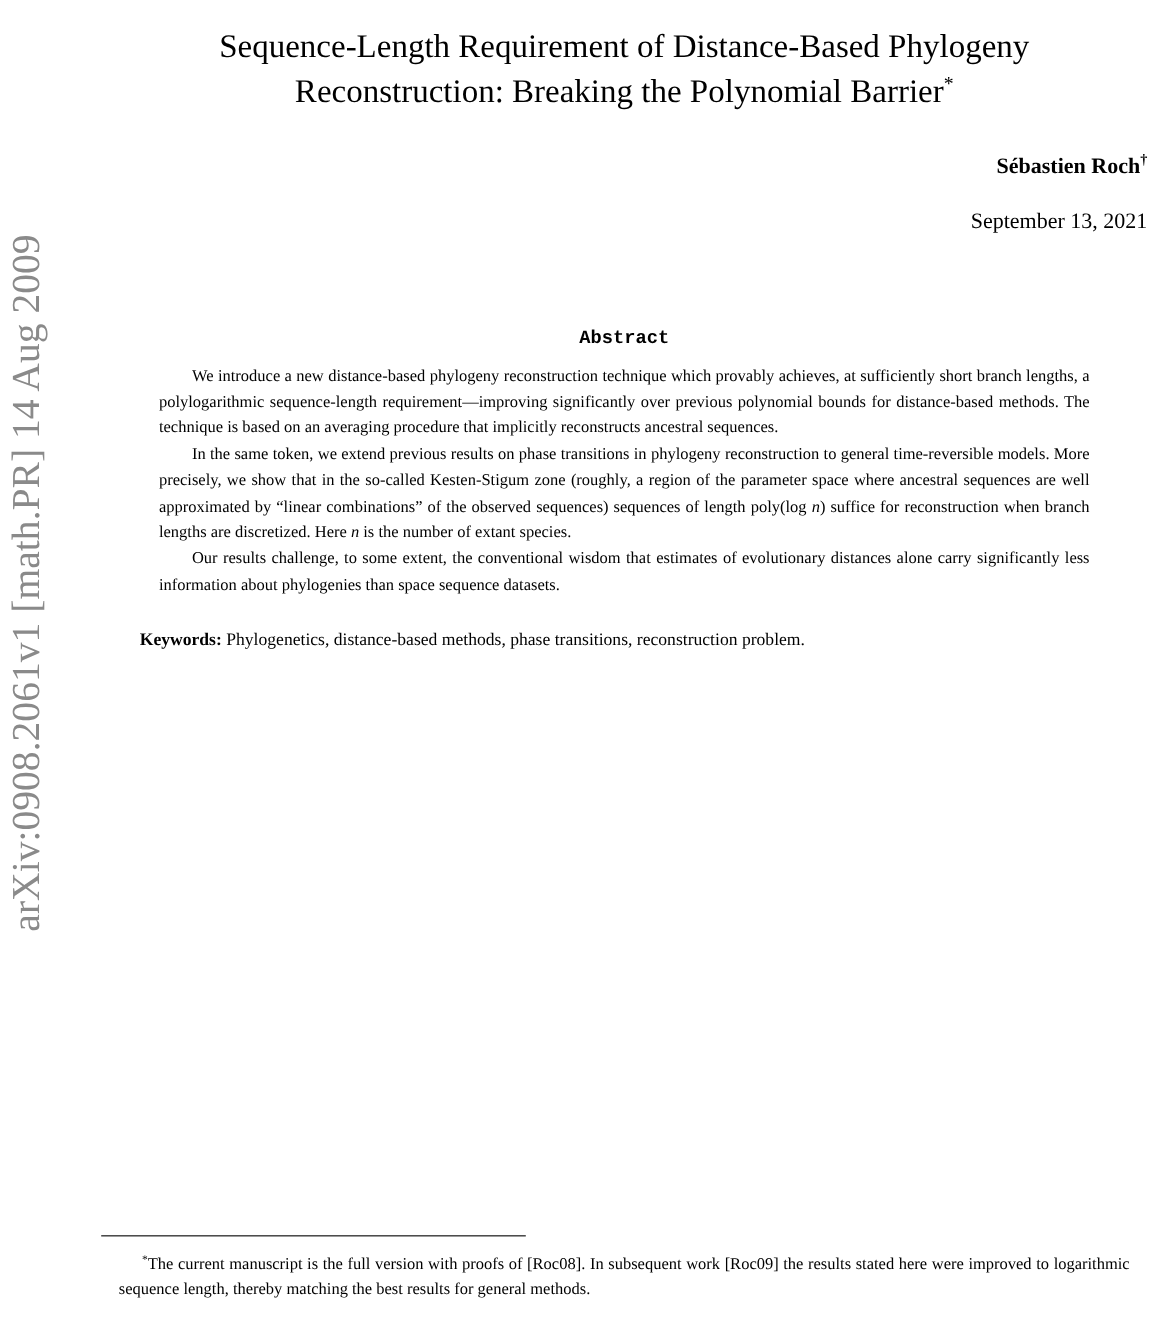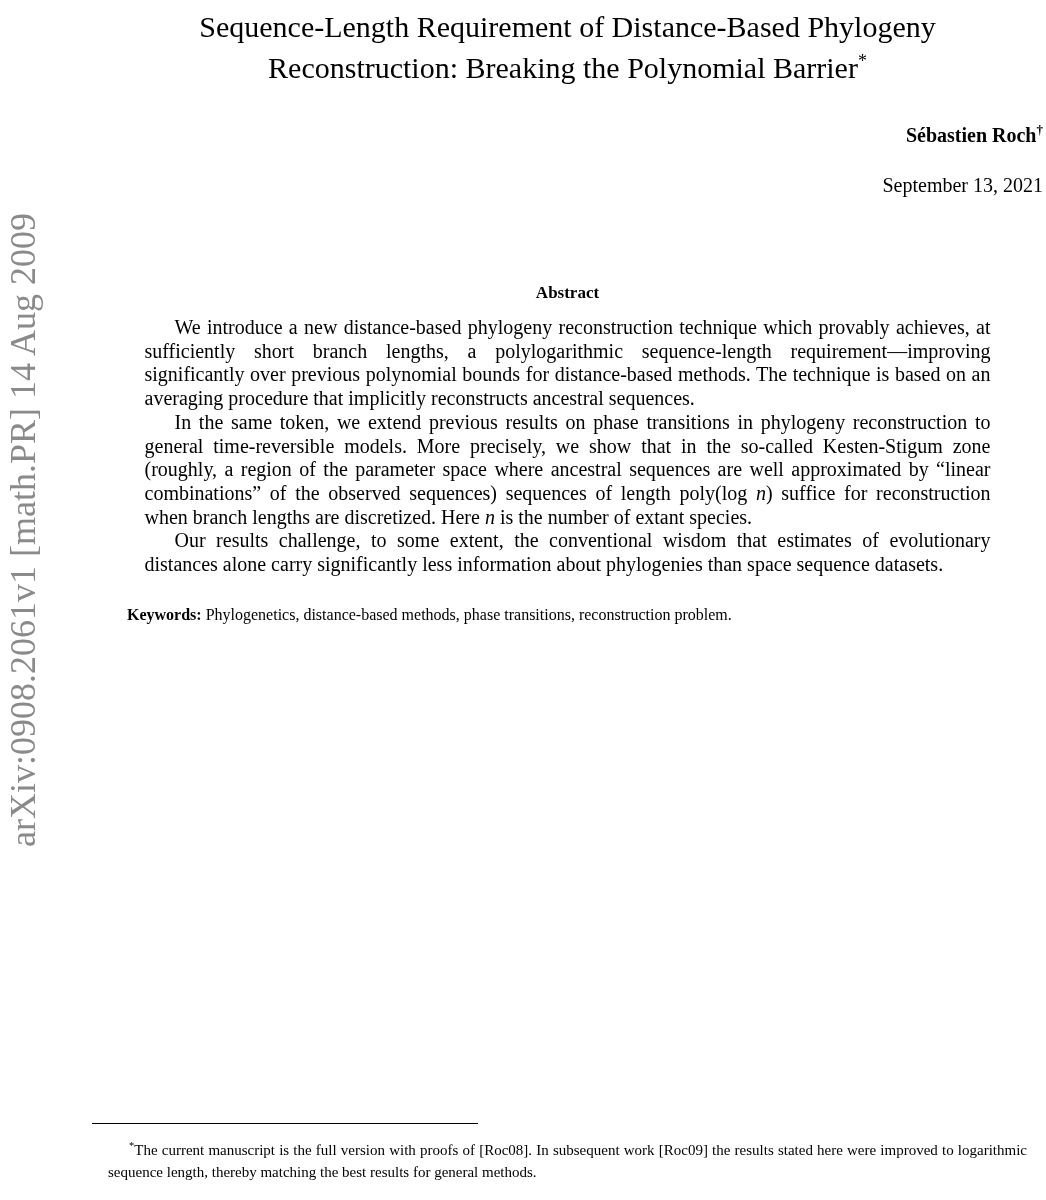--- a/index.html
+++ b/index.html
@@ -26,21 +26,21 @@
     transform: rotate(-90deg);
     text-align: center;
     font-size: 36px;
     color: #8a8a8a;
     white-space: nowrap;
   }
 
   .content {
     position: absolute;
     left: 92px;
-    top: 0;
+    top: 16px;
     width: 951px;
   }
 
   .title {
     margin: 6px 0 0 0;
     font-size: 30px;
     font-weight: normal;
     text-align: center;
     line-height: 41px;
   }
@@ -66,26 +66,27 @@
     margin-top: 27px;
     text-align: right;
     font-size: 20px;
   }
 
   .abstract-heading {
     margin-top: 86px;
     text-align: center;
     font-size: 17px;
     font-weight: bold;
+    font-family: Liberation Mono, monospace;
   }
 
   .abstract-body {
     margin: 13px auto 0 auto;
     width: 846px;
-    font-size: 20px;
+    font-size: 15px;
     line-height: 23.7px;
     text-align: justify;
   }
   .abs-p {
     margin: 0;
     text-indent: 30px;
   }
   .math-var {
     font-style: italic;
     font-family: "Liberation Serif", serif;

